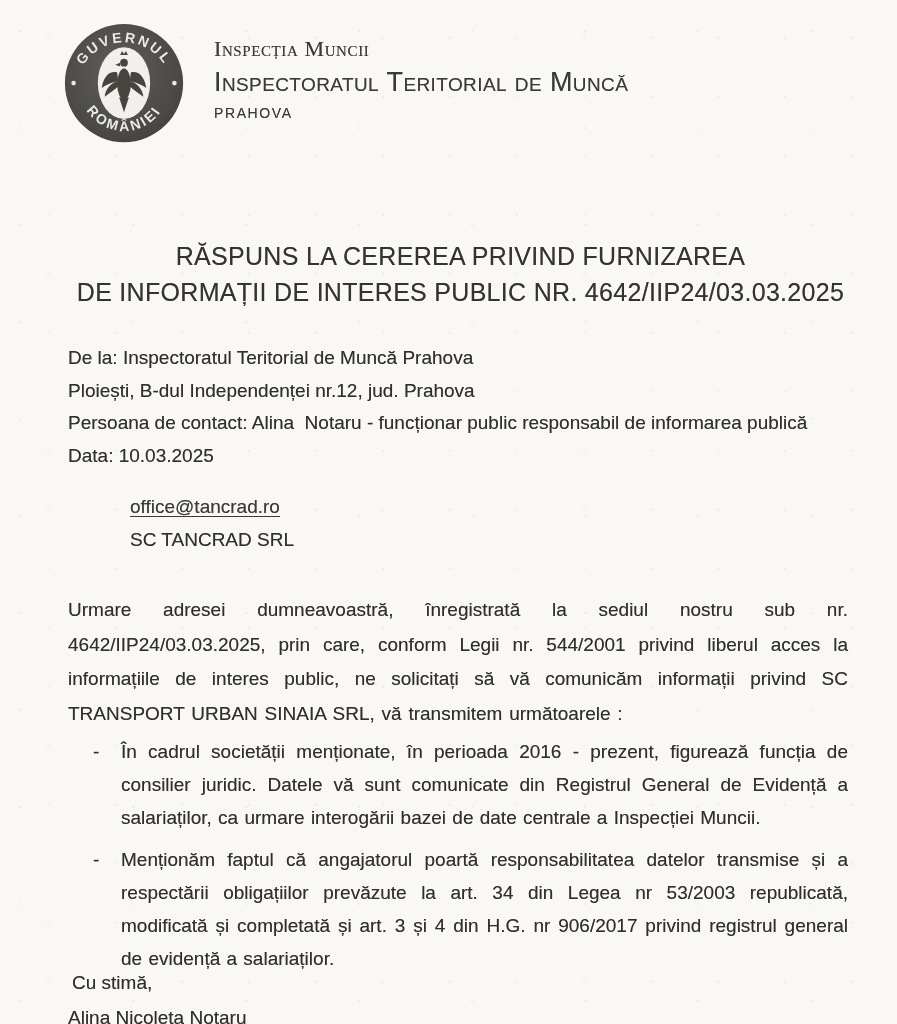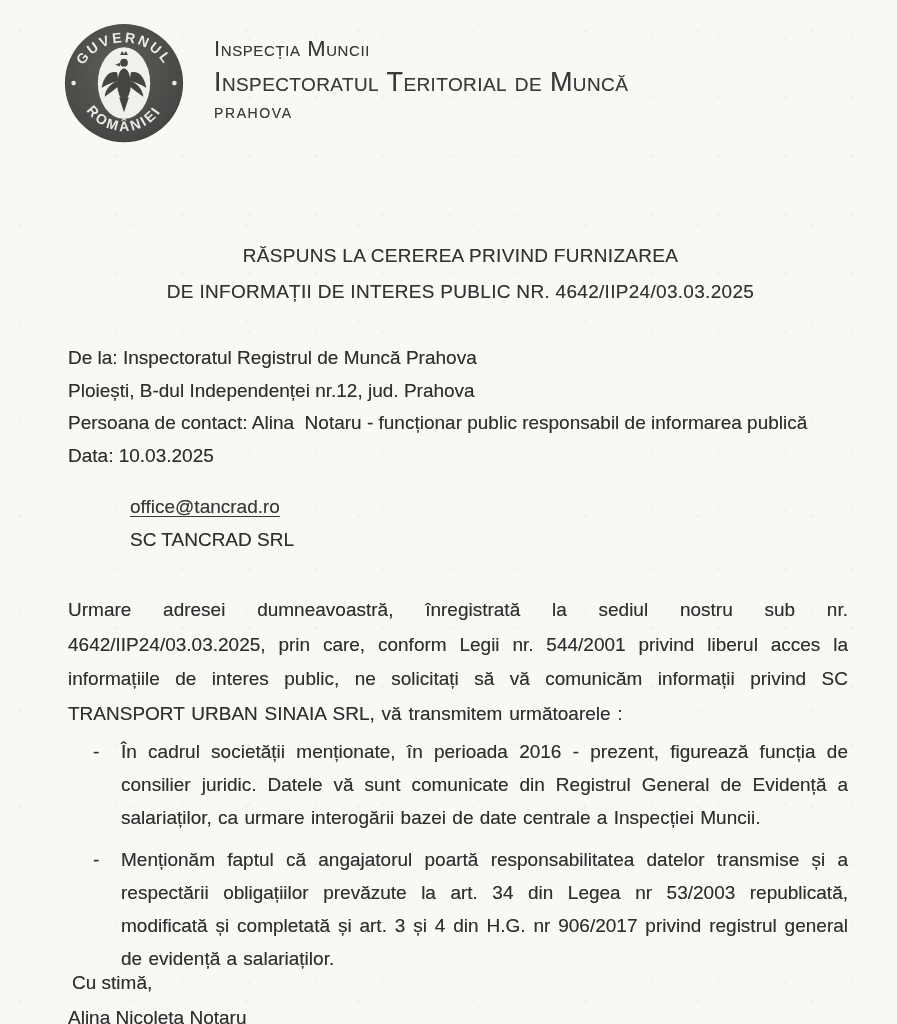--- a/index.html
+++ b/index.html
@@ -15,26 +15,26 @@
     overflow:hidden;
     font-family:"Liberation Sans","DejaVu Sans",sans-serif;
     color:#2f2f2f;
     text-shadow:0 0 .6px rgba(47,47,47,.5);
   }
   
   .letterhead{position:absolute;top:22px;left:60px;display:flex;gap:26px;align-items:flex-start;}
   .seal{flex:0 0 auto;}
   .seal-text{font-family:"Liberation Sans",sans-serif;font-size:14.5px;font-weight:bold;fill:#ececea;letter-spacing:2.5px;}
   .lh-text{margin-top:16px;line-height:1;}
-  .lh1{font-variant:small-caps;font-size:22px;letter-spacing:.6px;color:#3a3a3a;margin-bottom:9px;}
+  .lh1{font-variant:small-caps;font-size:22px;letter-spacing:.6px;color:#3a3a3a;margin-bottom:9px;font-family:Liberation Serif, serif;}
   .lh2{font-variant:small-caps;font-size:27px;letter-spacing:.4px;color:#3a3a3a;margin-bottom:10px;text-align:center;}
   .lh3{font-size:14px;letter-spacing:1.6px;color:#3a3a3a;}
   
   .ref{position:absolute;top:168px;right:54px;font-size:19px;letter-spacing:.4px;}
-  .title{position:absolute;top:238px;left:68px;right:44px;text-align:center;font-size:19px;line-height:36px;letter-spacing:.3px;color:#333;}
+  .title{position:absolute;top:238px;left:68px;right:44px;text-align:center;font-size:25px;line-height:36px;letter-spacing:.3px;color:#333;}
   .sender{position:absolute;top:342px;left:68px;right:40px;font-size:19px;line-height:32.5px;}
   .sender .line{white-space:pre-wrap;}
   .recipient{position:absolute;top:490px;left:68px;font-size:19px;line-height:33px;}
   .recipient .indent{margin-left:62px;}
   .recipient .email{text-decoration:underline;text-underline-offset:3px;color:#3a3a3a;}
   .paragraph{position:absolute;top:593px;left:68px;right:49px;margin:0;font-size:19px;line-height:34.5px;text-align:justify;word-spacing:1.5px;}
   .bullet{position:absolute;left:93px;right:49px;}
   .bullet-1{top:735px;}
   .bullet-2{top:843px;}
   .dash{position:absolute;left:0;top:0;font-size:19px;line-height:33px;}
@@ -88,21 +88,21 @@
     </div>
   </header>
 
 
   <div class="title">
     <div>RĂSPUNS LA CEREREA PRIVIND FURNIZAREA</div>
     <div>DE INFORMAȚII DE INTERES PUBLIC NR. 4642/IIP24/03.03.2025</div>
   </div>
 
   <div class="sender">
-    <div class="line">De la: Inspectoratul Registrul de Muncă Prahova</div>
+    <div class="line">De la: Inspectoratul Teritorial de Muncă Prahova</div>
     <div class="line">Ploiești, B-dul Independenței nr.12, jud. Prahova</div>
     <div class="line">Persoana de contact: Alina  Notaru - funcționar public responsabil de informarea publică</div>
     <div class="line">Data: 10.03.2025</div>
   </div>
 
   <div class="recipient">
     <div class="indent email">office@tancrad.ro</div>
     <div class="indent">SC TANCRAD SRL</div>
   </div>
 

